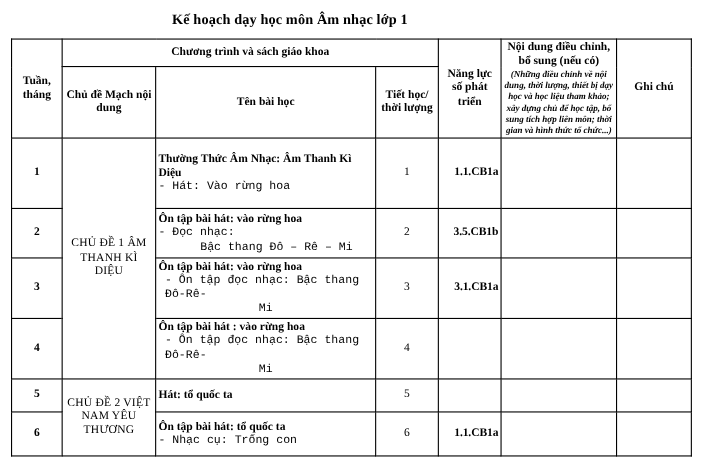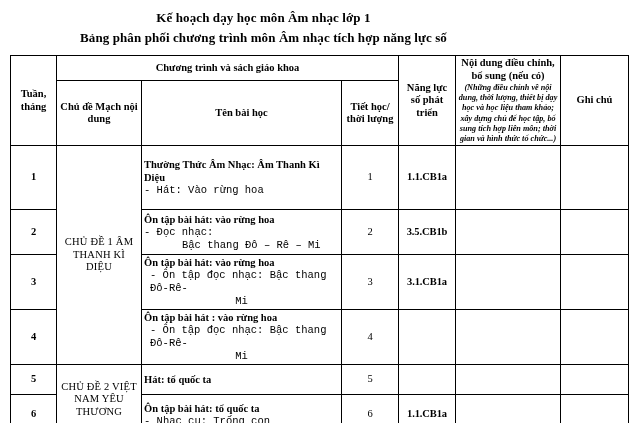--- a/index.html
+++ b/index.html
@@ -118,21 +118,21 @@
   td.lesson {
     text-align: left;
     vertical-align: top;
     padding: 2px 3px 2px 3px;
   }
   td.period {
     text-align: center;
     font-size: 11px;
   }
   td.comp {
-    text-align: center;
+    text-align: right;
     font-weight: bold;
     font-size: 9.5px;
     vertical-align: top;
     padding: 3px 2px 2px 3px;
     letter-spacing: -0.1px;
   }
   td.adjust, td.note {
     text-align: center;
   }
 
@@ -152,21 +152,20 @@
   .lesson-sub.indent-2 { padding-left: 38px; }
   .lesson-sub.center   { text-align: center; }
 </style>
 </head>
 <body>
 
 <div id="page">
 
   <div class="doc-title-block">
     <div class="doc-title">Kế hoạch dạy học môn Âm nhạc lớp 1</div>
-    <div class="doc-subtitle">Bảng phân phối chương trình môn Âm nhạc tích hợp năng lực số</div>
   </div>
 
   <div class="table-wrap">
     <table class="plan">
       <colgroup>
         <col class="col-week">
         <col class="col-theme">
         <col class="col-lesson">
         <col class="col-period">
         <col class="col-comp">

